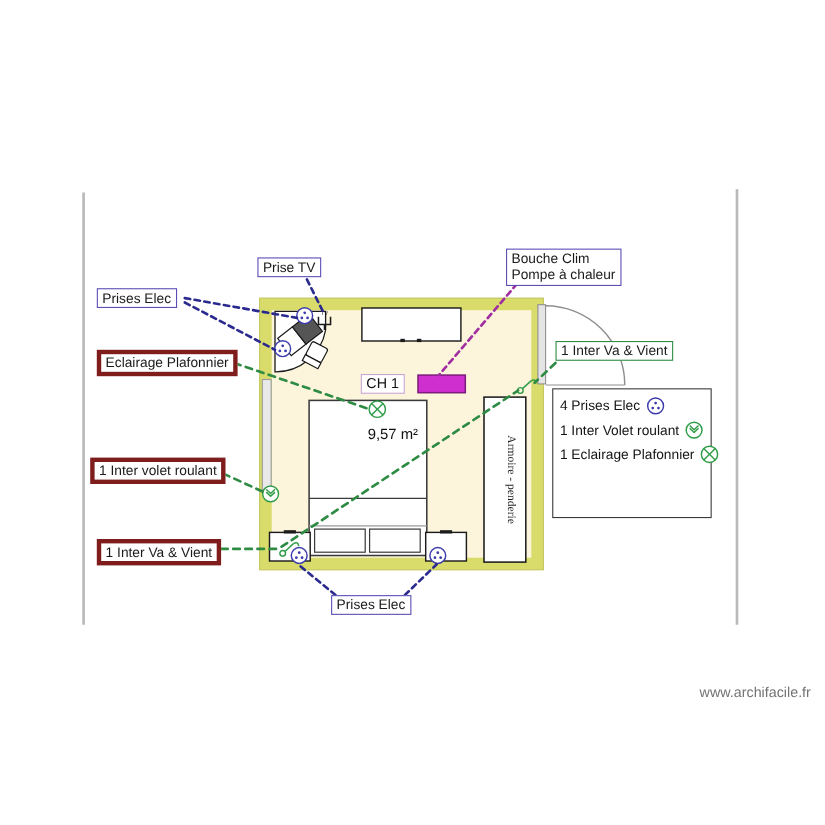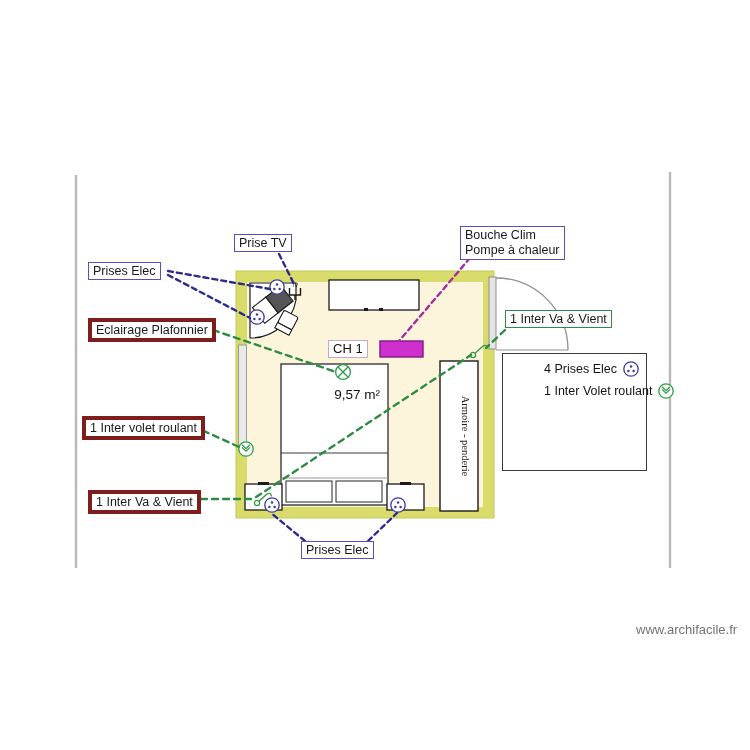--- a/index.html
+++ b/index.html
@@ -11,21 +11,21 @@
   .lbl{position:absolute;background:#ffffff;font-size:12.5px;line-height:14px;
        color:#1a1a1a;padding:1px 4px;white-space:pre;box-sizing:border-box;}
   .lbl.purple{border:1px solid #5b4fb5;}
   .lbl.grey{border:4px solid #7f1d1d;}
   .lbl.green{border:1px solid #2e8b43;}
   .lbl.pink{border:1px solid #c9a6cf;color:#111;text-align:center;}
 
   #legend{position:absolute;left:502px;top:353px;width:145px;height:118px;
           border:1px solid #3a3a3a;background:#ffffff;box-sizing:border-box;
           padding:4px 5px 0 6px;}
-  .lgrow{display:flex;align-items:center;height:22px;margin-left:35px;}
+  .lgrow{display:flex;align-items:center;height:22px;}
   .lgtxt{font-size:12.5px;color:#141414;white-space:nowrap;}
   .lgico{margin-left:5px;display:flex;align-items:center;}
 
   #watermark{position:absolute;left:636px;top:622px;font-size:13px;color:#737373;}
 </style>
 </head>
 <body>
 
 <div id="stage">
 
@@ -200,16 +200,24 @@
       </span>
     </div>
     <div class="lgrow">
       <span class="lgtxt">1 Inter Volet roulant</span>
       <span class="lgico">
         <svg width="18" height="18" viewBox="-9 -9 18 18">
             <use href="#ico-shutter"></use>
           </svg>
       </span>
     </div>
+    <div class="lgrow">
+      <span class="lgtxt">1 Eclairage Plafonnier</span>
+      <span class="lgico">
+        <svg width="18" height="18" viewBox="-9 -9 18 18">
+            <use href="#ico-ceiling"></use>
+          </svg>
+      </span>
+    </div>
   </div>
 
   <div id="watermark">www.archifacile.fr</div>
 </div>
 
 </body></html>

